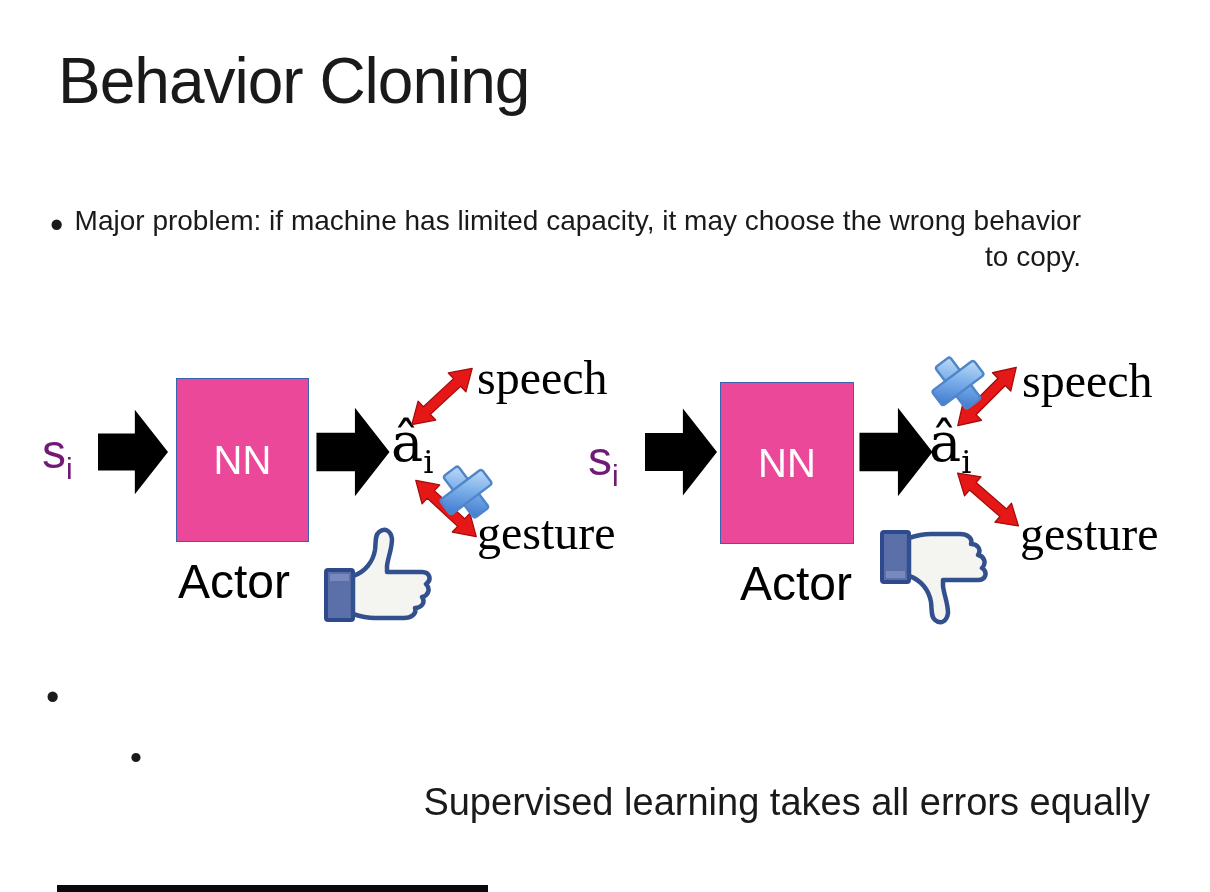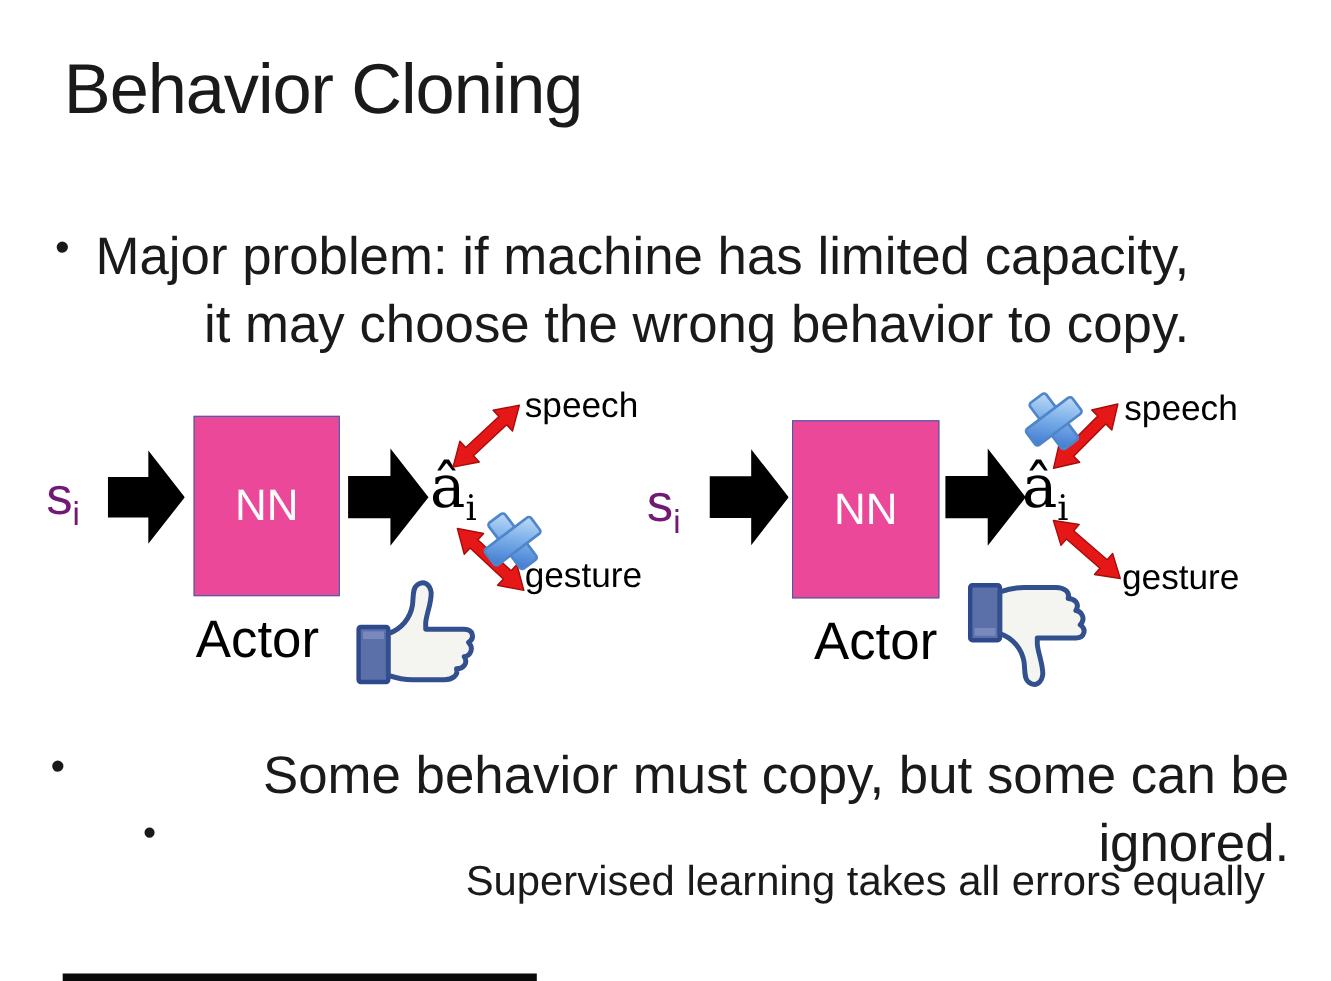--- a/index.html
+++ b/index.html
@@ -8,21 +8,21 @@
     font-family:"Liberation Sans", sans-serif; color:#111; overflow:hidden;
     margin:0 auto;
     text-align:right;
   }
   .abs{position:absolute;}
   .title{
     left:58px; top:44px; font-size:64px; font-weight:400; letter-spacing:-1px;
     color:#1a1a1a; white-space:nowrap;
   }
   .bullet-dot{font-size:38px; color:#1a1a1a;}
-  .bullet-text{font-size:48px; line-height:1.30; color:#1a1a1a;}
+  .bullet-text{font-size:28px; line-height:1.30; color:#1a1a1a;}
   .b1-dot{left:50px; top:204px;}
   .b1-text{left:66px; top:203px; width:1015px;}
   .b2-dot{left:46px; top:676px;}
   .b2-text{left:62px; top:675px; width:1110px;}
   .sub-dot{left:130px; top:738px; font-size:34px;}
   .sub-text{left:150px; top:778px; font-size:38px; width:1000px;}
 
   .nn-box{
     background:#ec4899; border:1.5px solid #3a63ad;
     display:flex; align-items:center; justify-content:center;
@@ -41,21 +41,21 @@
     color:#000; white-space:nowrap; line-height:1;
   }
   .a-label sub{font-size:32px;}
   .a-l{left:391px; top:416px;}
   .a-r{left:929px; top:416px;}
 
   .actor-label{font-size:48px; color:#000; white-space:nowrap;}
   .actor-l{left:178px; top:554px;}
   .actor-r{left:740px; top:556px;}
 
-  .io-word{font-size:32px; color:#000; white-space:nowrap;}
+  .io-word{font-size:48px; color:#000; white-space:nowrap;font-family:Liberation Serif, serif;}
   .speech-l{left:477px; top:350px;}
   .gesture-l{left:477px; top:505px;}
   .speech-r{left:1022px; top:353px;}
   .gesture-r{left:1020px; top:506px;}
 
   .blk-arrow{display:block;}
   .blk1-l{left:98px;  top:402px;}
   .blk2-l{left:314px; top:402px;}
   .blk1-r{left:645px; top:402px;}
   .blk2-r{left:858px; top:402px;}
@@ -179,20 +179,19 @@
 
   <span class="abs actor-label actor-r">Actor</span>
 
   <svg class="abs thumb thumb-r flip-v" width="118" height="98" viewBox="0 0 118 98">
     <rect x="4" y="44" width="27" height="50" rx="2" fill="#5b6fa8" stroke="#2f4a8c" stroke-width="4"></rect>
     <rect x="8" y="48" width="19" height="7" fill="#7a89bd"></rect>
     <path d="M 31,50 C 43,46 51,36 53,24 C 54,15 53,9 57,6 C 63,1 69,5 70,13 C 70,23 66,31 65,40 L 65,46 L 100,46 C 108,46 110,54 104,58 C 109,63 106,70 100,71 C 104,77 99,82 93,82 C 95,88 89,92 82,92 L 53,92 C 45,92 37,90 31,88 Z" fill="#f4f4f0" stroke="#32508e" stroke-width="4.5" stroke-linejoin="round"></path>
   </svg>
 
   <span class="abs bullet-dot b2-dot">•</span>
-  <div class="abs bullet-text b2-text">Some behavior must copy, but some can be ignored.</div>
 
   <span class="abs bullet-dot sub-dot">•</span>
   <div class="abs bullet-text sub-text">Supervised learning takes all errors equally</div>
 
   <div class="abs bottom-bar"></div>
 
 </div>
 
 </body></html>

